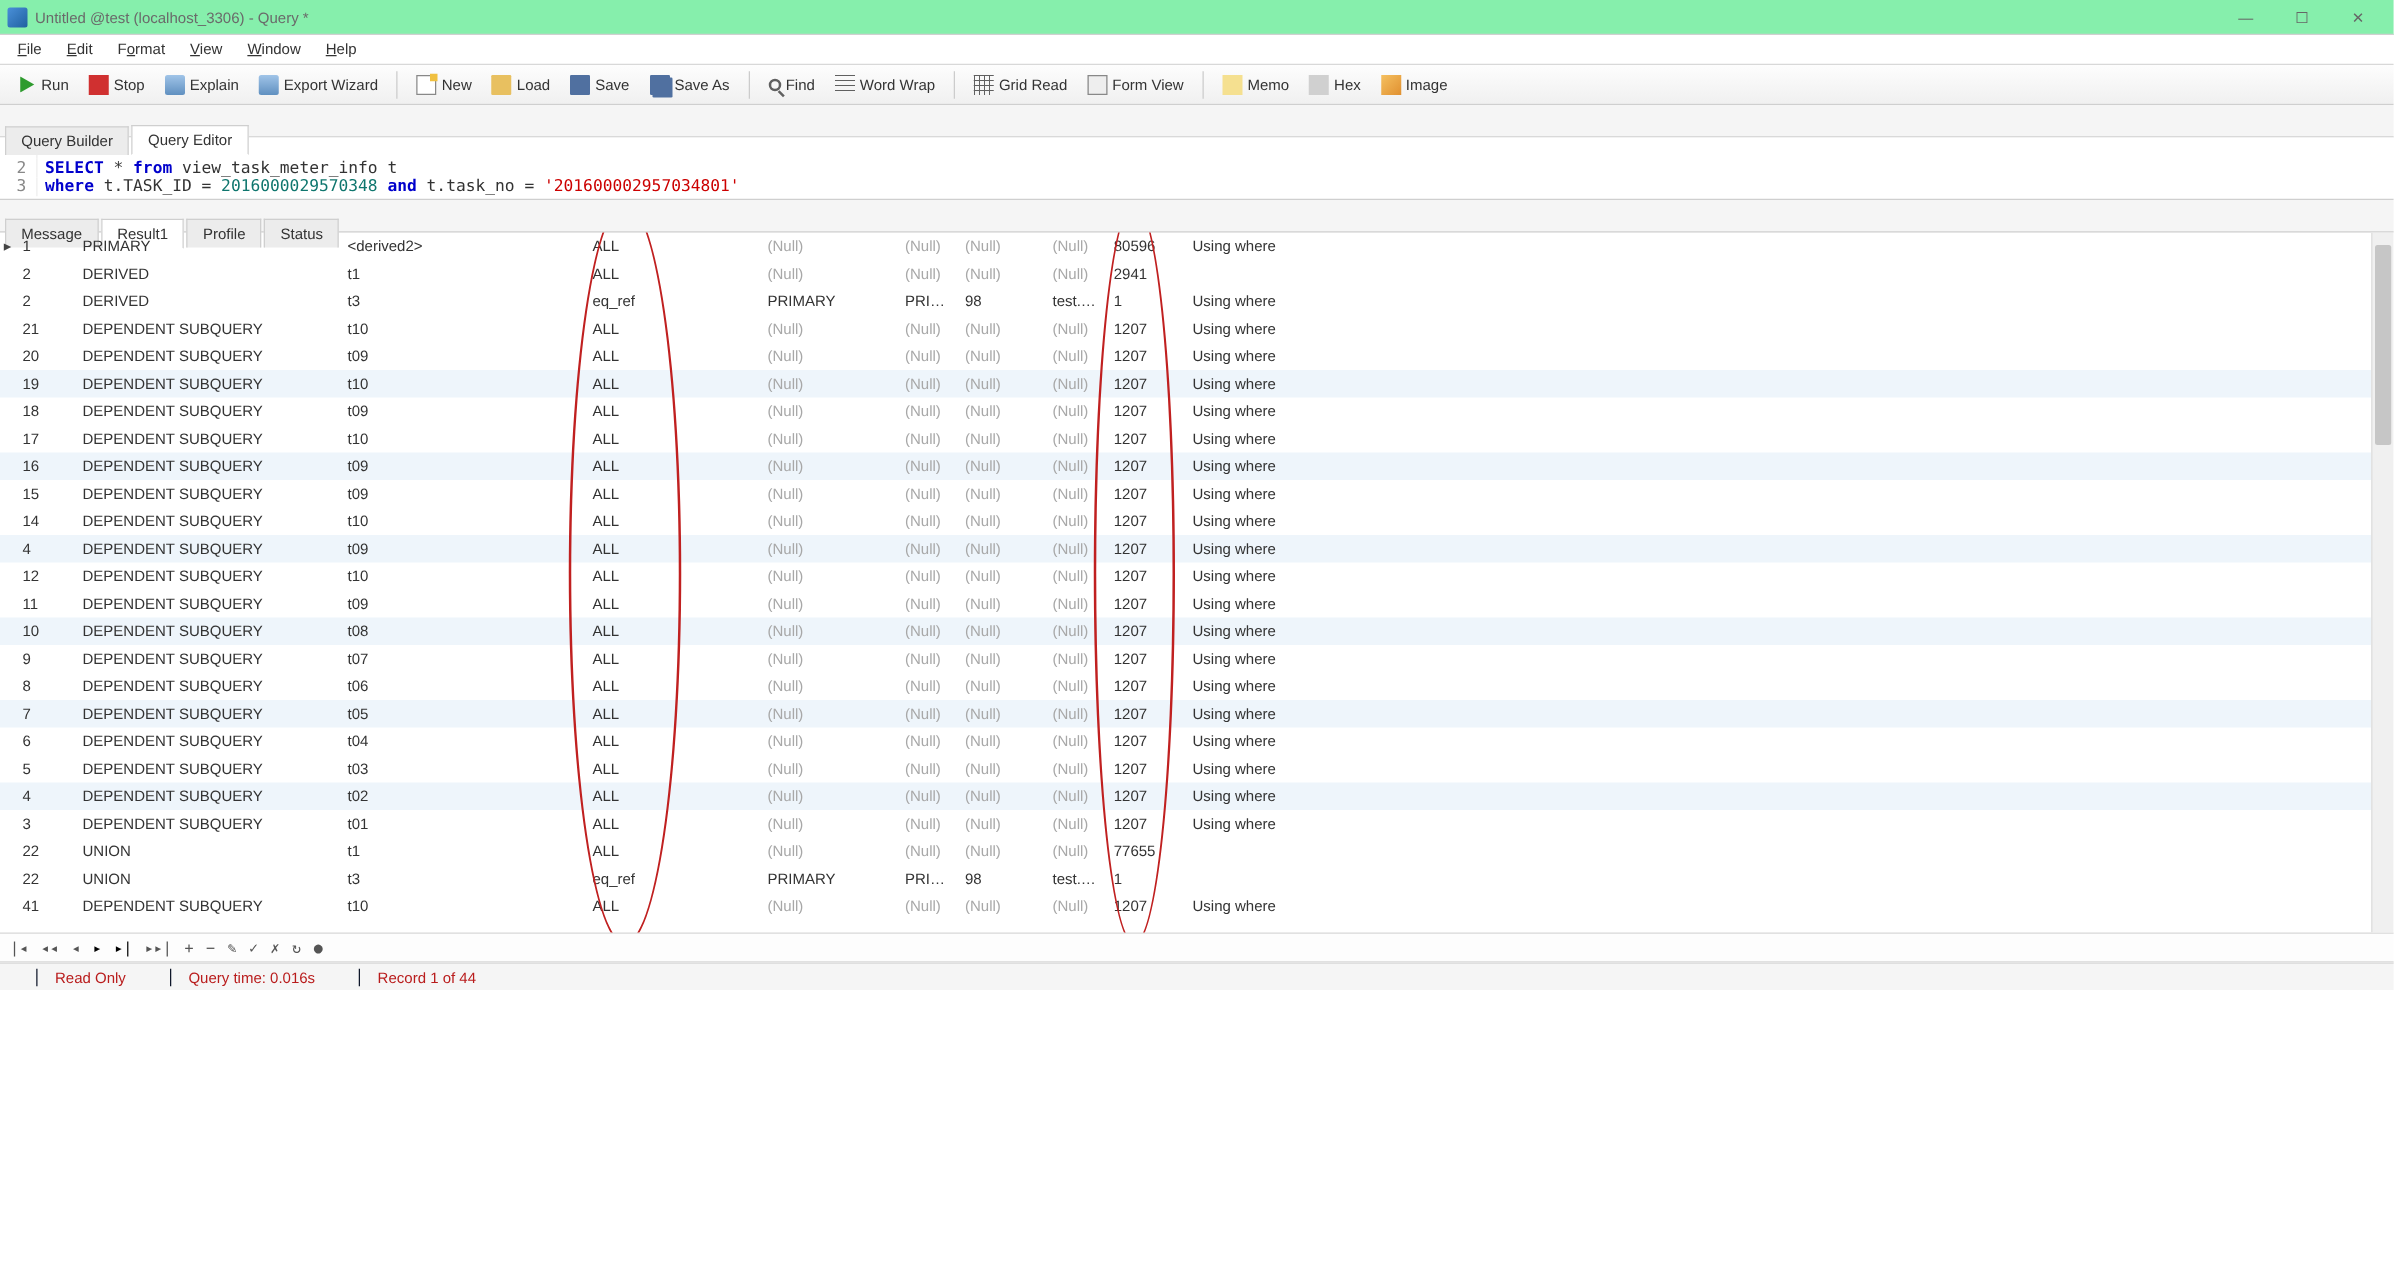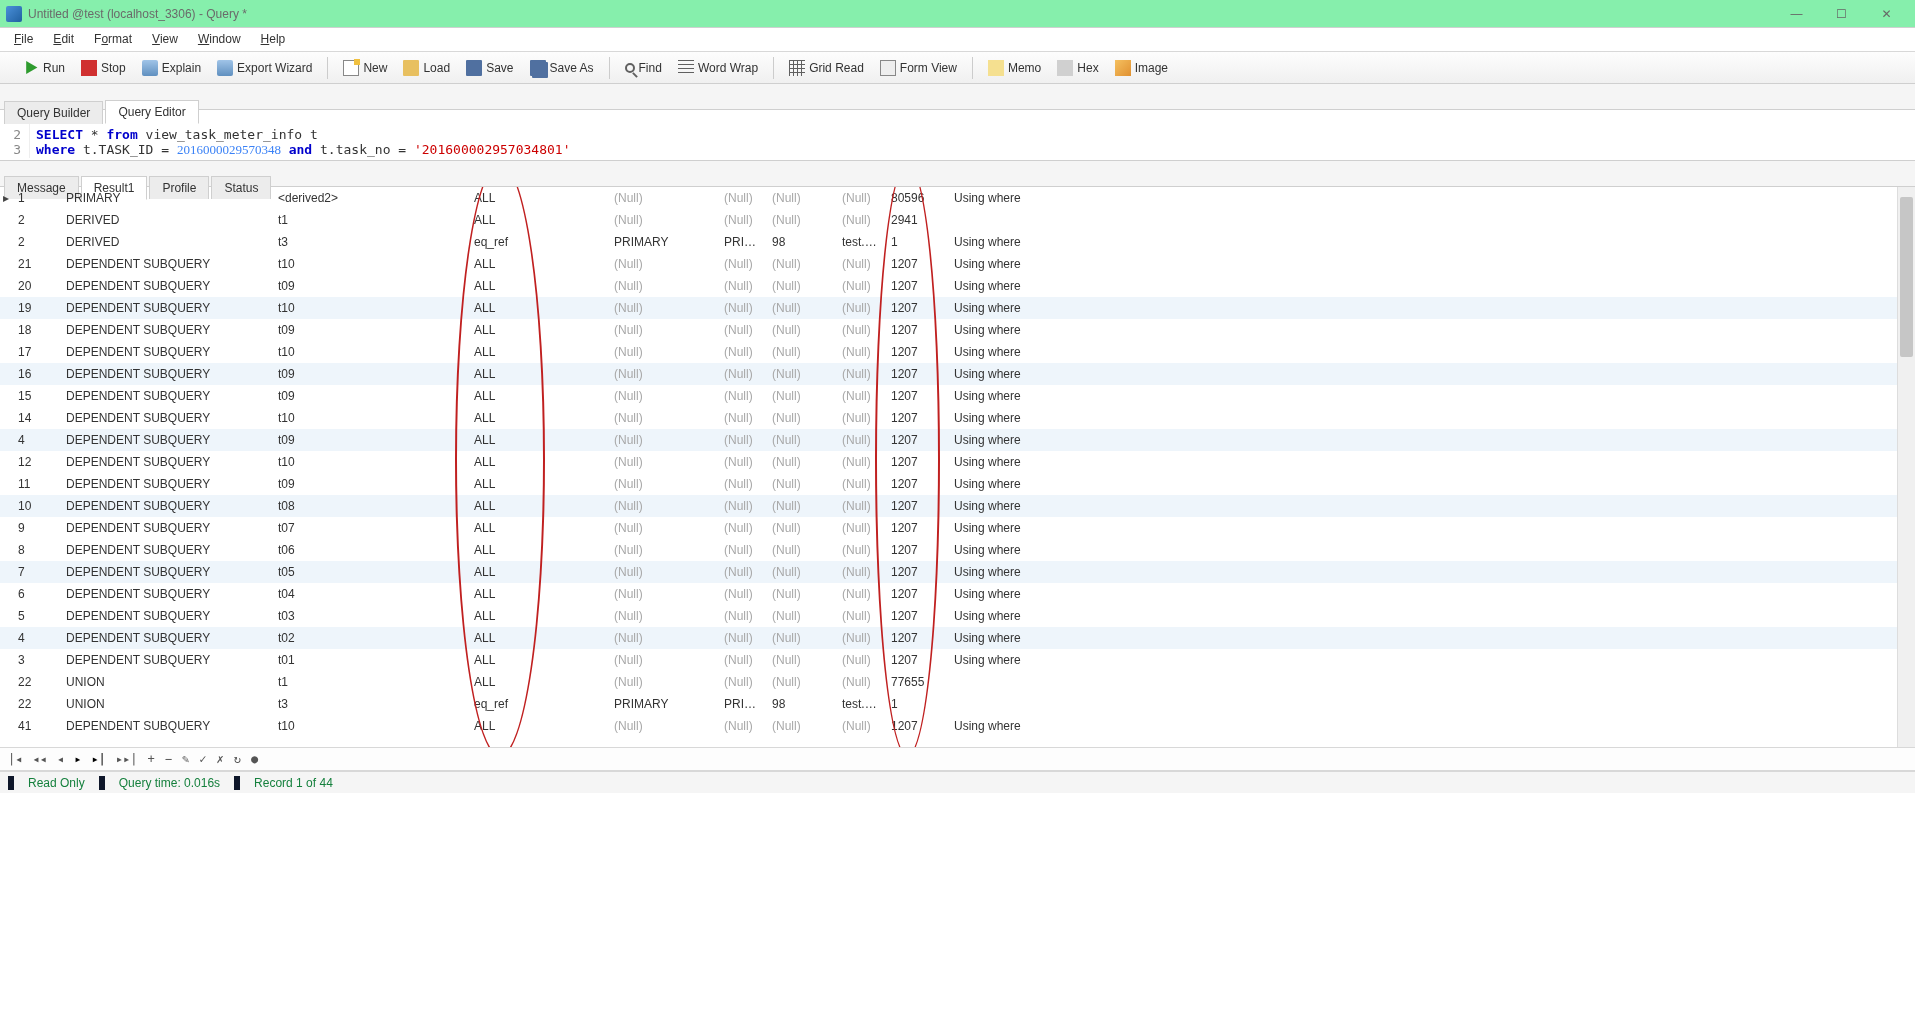--- a/index.html
+++ b/index.html
@@ -5,21 +5,21 @@
 * { box-sizing: border-box; margin: 0; padding: 0; }
 body { font-family: "Segoe UI", Tahoma, sans-serif; font-size: 12px; color: #333; background: #fff; overflow: hidden; }
 .titlebar { display: flex; align-items: center; height: 28px; background: #86efac; border-bottom: 1px solid #d0d0d0; padding: 0 6px; }
 .titlebar .app-icon { width: 16px; height: 16px; background: linear-gradient(135deg,#4a90d9,#2060a0); border-radius: 2px; margin-right: 6px; }
 .titlebar .title { color: #6a6a6a; flex: 1; }
 .win-controls { display: flex; gap: 0; }
 .win-btn { width: 45px; height: 28px; display: flex; align-items: center; justify-content: center; color: #666; cursor: pointer; }
 .menubar { display: flex; height: 24px; background: #fff; border-bottom: 1px solid #d8d8d8; padding-left: 4px; }
 .menubar .menu-item { padding: 4px 10px; cursor: pointer; }
 .menubar .menu-item .ul { text-decoration: underline; }
-.toolbar { display: flex; align-items: center; height: 32px; background: linear-gradient(#fdfdfd,#f0f0f0); border-bottom: 1px solid #cfcfcf; padding: 0 16px; gap: 2px; }
+.toolbar { display: flex; align-items: center; height: 32px; background: linear-gradient(#fdfdfd,#f0f0f0); border-bottom: 1px solid #cfcfcf; padding: 0 6px; gap: 2px; }
 .tbtn { display: flex; align-items: center; gap: 4px; padding: 3px 6px; cursor: pointer; border: 1px solid transparent; border-radius: 2px; }
 .tbtn .ticon { width: 16px; height: 16px; display: inline-block; }
 .sep { width: 1px; height: 22px; background: #ccc; margin: 0 6px; }
 .ticon.run { background: radial-gradient(circle at 50% 50%, #4caf50 40%, transparent 41%); clip-path: polygon(20% 10%, 90% 50%, 20% 90%); background: #2e9b2e; }
 .ticon.stop { background: #d03030; }
 .ticon.explain { background: linear-gradient(#a0c4e8,#6090c0); border-radius: 2px; }
 .ticon.export { background: linear-gradient(#a0c4e8,#6090c0); border-radius: 2px; }
 .ticon.new { background: #fff; border: 1px solid #888; position: relative; }
 .ticon.new::after { content:""; position:absolute; top:-2px; right:-2px; width:6px; height:6px; background:#f0c040; }
 .ticon.load { background: #e8c060; border-radius: 1px; }
@@ -33,21 +33,21 @@
 .ticon.memo { background: #f5e090; }
 .ticon.hex { background: #d0d0d0; }
 .ticon.image { background: linear-gradient(135deg,#f5c060,#e09030); }
 .tabstrip { display: flex; height: 26px; background: #f5f5f5; border-bottom: 1px solid #cfcfcf; padding-left: 4px; align-items: flex-end; }
 .tab { padding: 4px 12px; background: #ececec; border: 1px solid #cfcfcf; border-bottom: none; margin-right: 2px; cursor: pointer; position: relative; top: 15px; }
 .tab.active { background: #fff; border-bottom: 1px solid #fff; }
 .editor { background: #fff; border-bottom: 1px solid #cfcfcf; font-family: Consolas, monospace; font-size: 13px; padding: 2px 0; }
 .editor-line { display: flex; }
 .editor-line .ln { width: 30px; text-align: right; padding-right: 8px; color: #888; border-right: 1px solid #eee; margin-right: 6px; user-select: none; }
 .kw { color: #0000cc; font-weight: bold; }
-.num { color: #3b82f6; font-family: Liberation Serif, serif; }
+.num { color: #0f766e; }
 .str { color: #cc0000; }
 .lower-tabs { display: flex; height: 26px; background: #f5f5f5; border-bottom: 1px solid #cfcfcf; padding-left: 4px; align-items: flex-start; }
 .grid-wrap { position: relative; height: 560px; overflow: hidden; }
 .grid-scroll { position: absolute; top:0; left:0; right:18px; bottom:0; overflow: hidden; }
 .grid-header { display: flex; height: 24px; background: linear-gradient(#fbfbfb,#efefef); border-bottom: 1px solid #cfcfcf; }
 .gh { border-right: 1px solid #d8d8d8; padding: 4px 6px; font-weight: normal; color: #333; overflow: hidden; text-overflow: ellipsis; white-space: nowrap; }
 .grid-body { overflow-y: auto; }
 .row { display: flex; height: 22px; align-items: center; }
 .row.alt { background: #eef5fb; }
 .cell { padding: 3px 6px; overflow: hidden; text-overflow: ellipsis; white-space: nowrap; border-right: 1px solid transparent; }
@@ -65,21 +65,21 @@
 .row-marker { width: 12px; text-align: center; color: #444; }
 .vscroll { position: absolute; top:0; right:0; width: 18px; bottom:0; background: #f0f0f0; border-left: 1px solid #ddd; }
 .vscroll .thumb { position: absolute; top: 10px; left: 2px; right: 2px; height: 160px; background: #c6c6c6; border-radius: 2px; }
 .annot { position: absolute; border: 2px solid #c02020; border-radius: 50%; pointer-events: none; }
 .annot1 { left: 455px; top: -25px; width: 90px; height: 595px; }
 .annot2 { left: 875px; top: -25px; width: 65px; height: 595px; }
 .nav-bar { height: 24px; background: #fdfdfd; border-top: 1px solid #d8d8d8; border-bottom: 1px solid #d8d8d8; display: flex; align-items: center; padding: 0 8px; gap: 10px; color: #555; }
 .nav-bar span { cursor: pointer; font-family: monospace; }
 .status-bar { height: 22px; background: #f5f5f5; border-top: 1px solid #d8d8d8; display: flex; align-items: center; padding: 0 8px; }
 .status-left { flex: 1; color: #444; }
-.status-seg { padding: 0 14px; border-left: 6px solid #0f172a; color: #15803d; }
+.status-seg { padding: 0 14px; border-left: 1px solid #0f172a; color: #b91c1c; margin-left: 21px; }
 </style>
 </head>
 <body>
 
 <div class="titlebar">
   <span class="app-icon"></span>
   <span class="title">Untitled @test (localhost_3306) - Query *</span>
   <div class="win-controls">
     <div class="win-btn">—</div>
     <div class="win-btn">☐</div>

